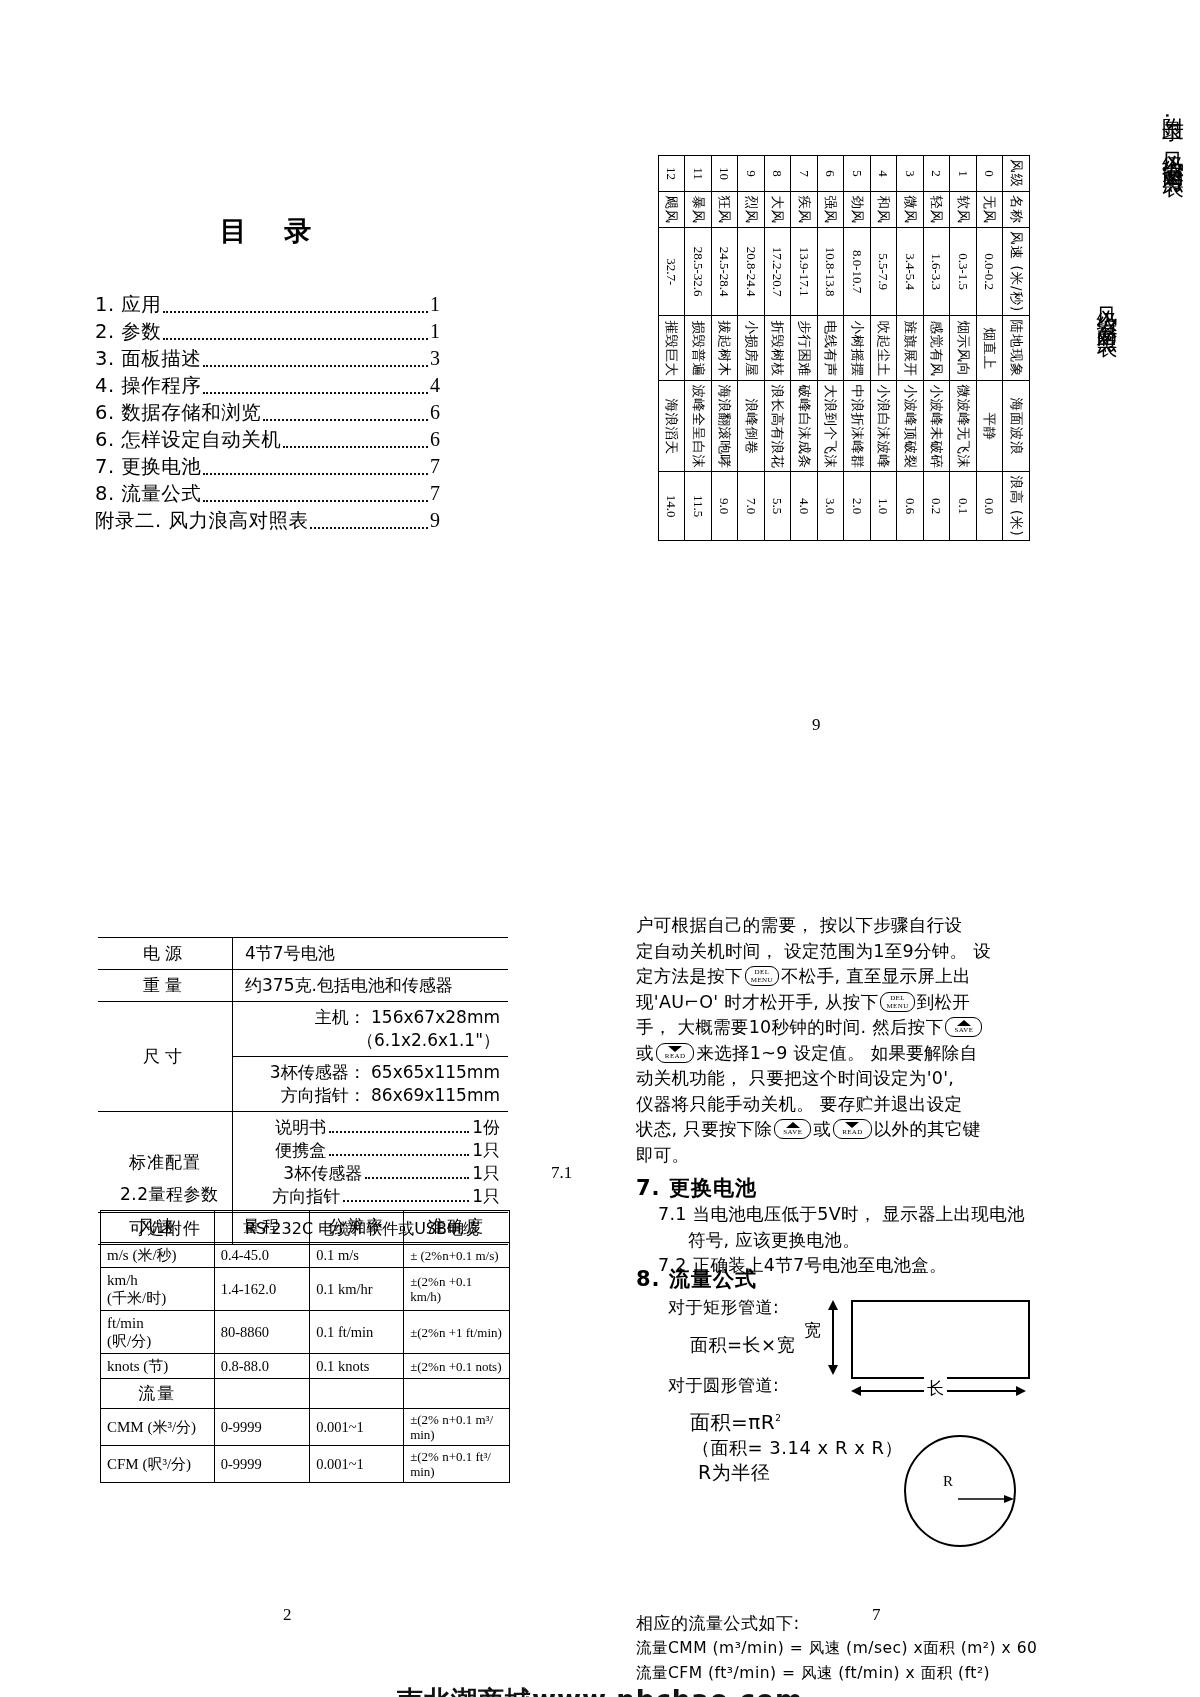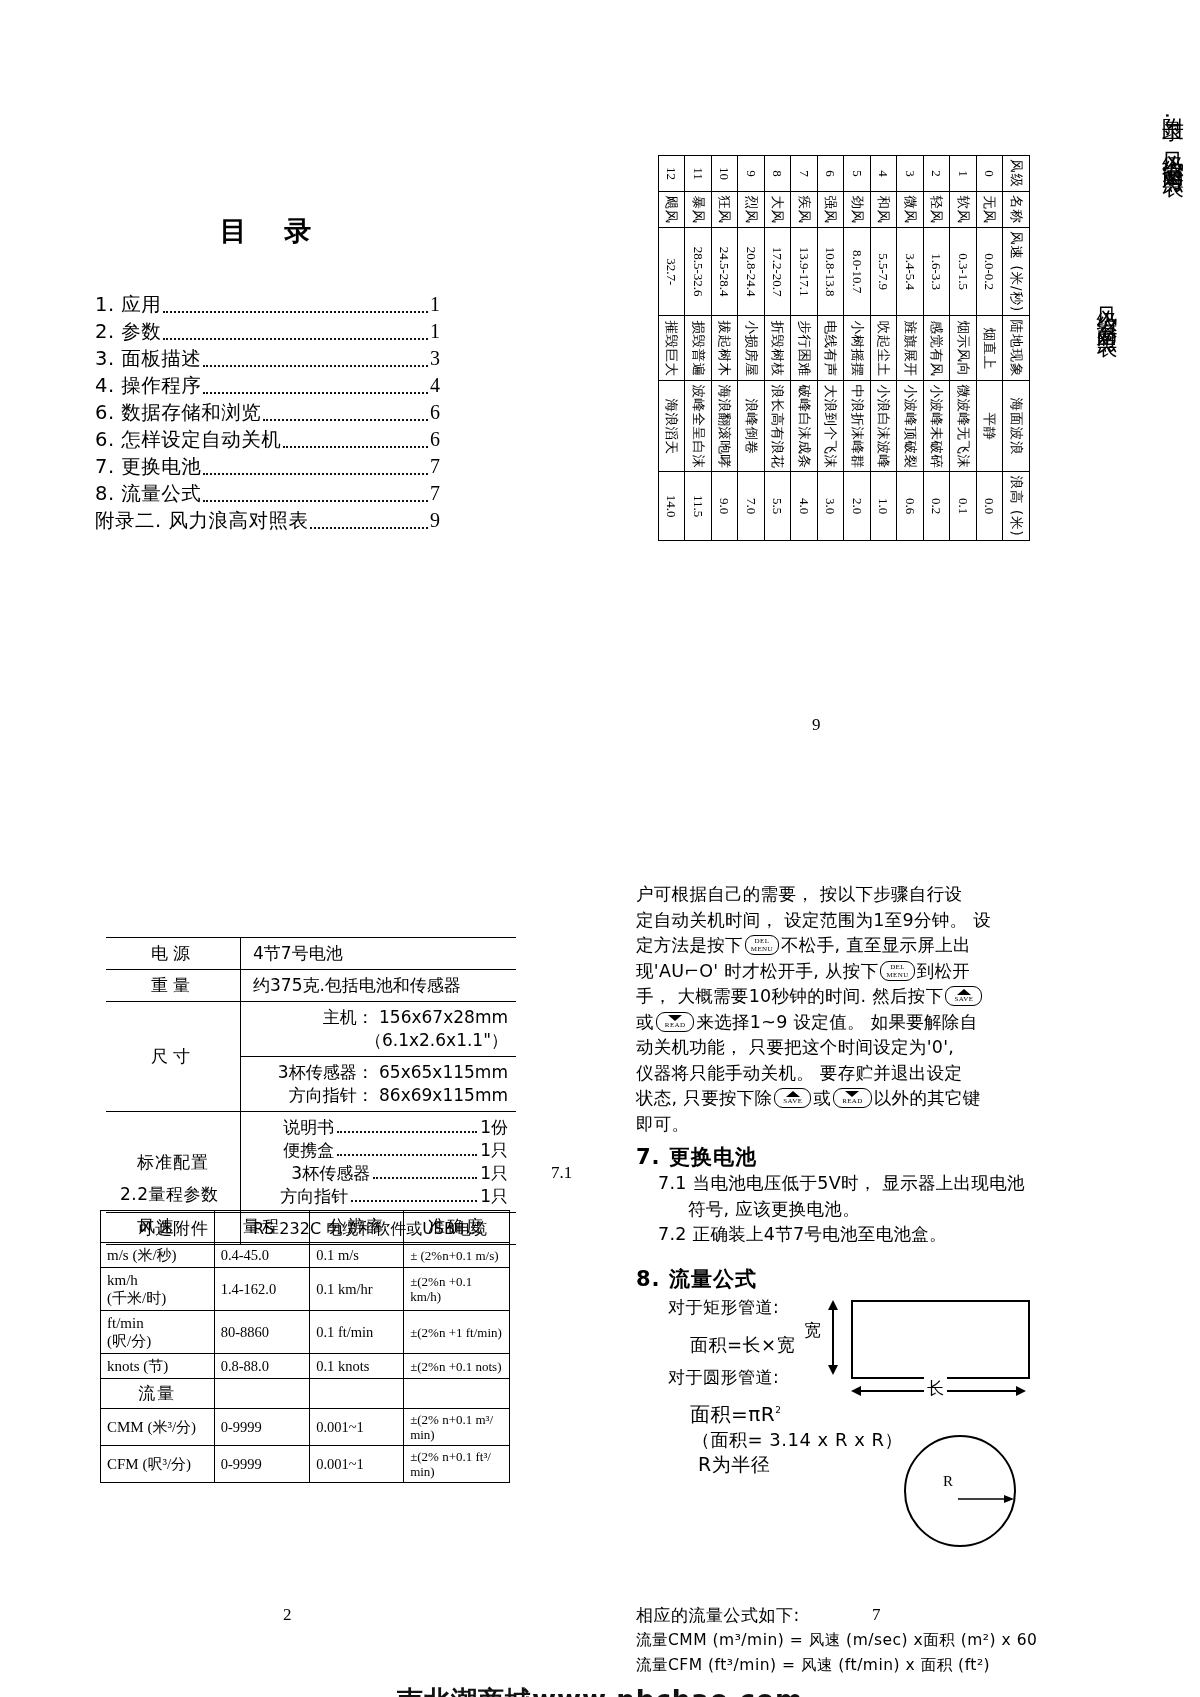--- a/index.html
+++ b/index.html
@@ -32,21 +32,21 @@
   table.wind td.cn-cell{font-family:"DejaVu Sans",sans-serif;font-size:13.5px;letter-spacing:0.5px;}
   table.wind .c-lvl{width:26px;}
   table.wind .c-name{width:44px;}
   table.wind .c-spd{width:76px;}
   table.wind .c-land{width:118px;}
   table.wind .c-sea{width:130px;}
   table.wind .c-wave{width:48px;}
   #page9{position:absolute;left:812px;top:715px;font-size:17px;font-family:"Liberation Serif",serif;}
 
   
-  #spec{position:absolute;left:106px;top:937px;width:410px;}
+  #spec{position:absolute;left:98px;top:937px;width:410px;}
   table.spec{border-collapse:collapse;width:410px;}
   table.spec td{border-top:1.6px solid #000;border-bottom:1.6px solid #000;
      padding:4px 8px;font-size:17px;vertical-align:middle;line-height:23px;}
   table.spec td.k{width:118px;text-align:center;letter-spacing:5px;border-right:1.6px solid #000;}
   table.spec td.k.tight{letter-spacing:1px;}
   table.spec tr.inner td{border-top:none;}
   table.spec td.v{padding-left:12px;}
   .leader{display:inline-block;border-bottom:2px dotted #111;height:11px;margin:0 3px;vertical-align:baseline;}
   .sp-line{white-space:nowrap;display:block;text-align:right;}
 
@@ -62,21 +62,21 @@
   table.range td.c1{width:118px;font-size:15px;line-height:18px;}
   table.range td.c2{width:96px;font-size:14.5px;}
   table.range td.c3{width:90px;font-size:14.5px;}
   table.range td.c4{width:104px;font-size:13px;line-height:15px;}
   table.range td.flow{font-family:"DejaVu Sans",sans-serif;font-size:17px;letter-spacing:2px;text-align:center;}
   sup{font-size:9px;}
 
   #page2{position:absolute;left:283px;top:1605px;font-size:17px;font-family:"Liberation Serif",serif;}
 
   
-  #rcol{position:absolute;left:636px;top:882px;width:400px;}
+  #rcol{position:absolute;left:636px;top:913px;width:400px;}
   #rcol p{margin:0;font-size:17.5px;line-height:25.5px;text-align:justify;letter-spacing:0.3px;}
   .keybtn{display:inline-block;border:1.4px solid #000;border-radius:9px;
       padding:0 5px;margin:0 2px;vertical-align:middle;line-height:9px;
       font-family:"Liberation Serif",serif;text-align:center;height:18px;position:relative;top:-1px;}
   .keybtn .l1{display:block;font-size:7px;letter-spacing:0.4px;height:9px;line-height:10px;}
   .keybtn .l2{display:block;font-size:7px;letter-spacing:0.4px;height:9px;line-height:8px;border-top:0;}
   .keybtn.arrow{padding:0 8px;}
   .tri-up{display:block;width:0;height:0;margin:2px auto 0;border-left:7px solid transparent;border-right:7px solid transparent;border-bottom:6px solid #000;}
   .tri-dn{display:block;width:0;height:0;margin:2px auto 0;border-left:7px solid transparent;border-right:7px solid transparent;border-top:6px solid #000;}
 
@@ -405,21 +405,21 @@
     <p class="sub" style="padding-left:52px">符号, 应该更换电池。</p>
     <p class="sub" style="padding-left:22px">7.2 正确装上4节7号电池至电池盒。</p>
   </div>
   <div id="sec7-num">7.1</div>
 
   <div id="sec8">
     <h2 class="sec">8. 流量公式</h2>
     <div id="flowbody">
       <p class="fline" style="margin-left:32px;margin-top:2px">对于矩形管道:</p>
       <p class="fline center-f">面积=长×宽</p>
-      <p class="fline" style="margin-left:32px;margin-top:8px">对于圆形管道:</p>
+      <p class="fline" style="margin-left:32px;margin-top:16px">对于圆形管道:</p>
       <p class="fline center-f formula" style="font-size:20px;margin-top:8px"><span>面积=πR</span><sup>2</sup></p>
       <p class="fline" style="margin-left:56px;font-size:18px">（面积= 3.14 x R x R）</p>
       <p class="fline" style="margin-left:62px;font-size:19px">R为半径</p>
 
       <div id="arrow-v">
         <svg width="14" height="75" viewBox="0 0 14 75">
             <line x1="7" y1="6" x2="7" y2="69" stroke="#000" stroke-width="2"></line>
             <polygon points="7,0 2,10 12,10" fill="#000"></polygon>
             <polygon points="7,75 2,65 12,65" fill="#000"></polygon>
           </svg>

